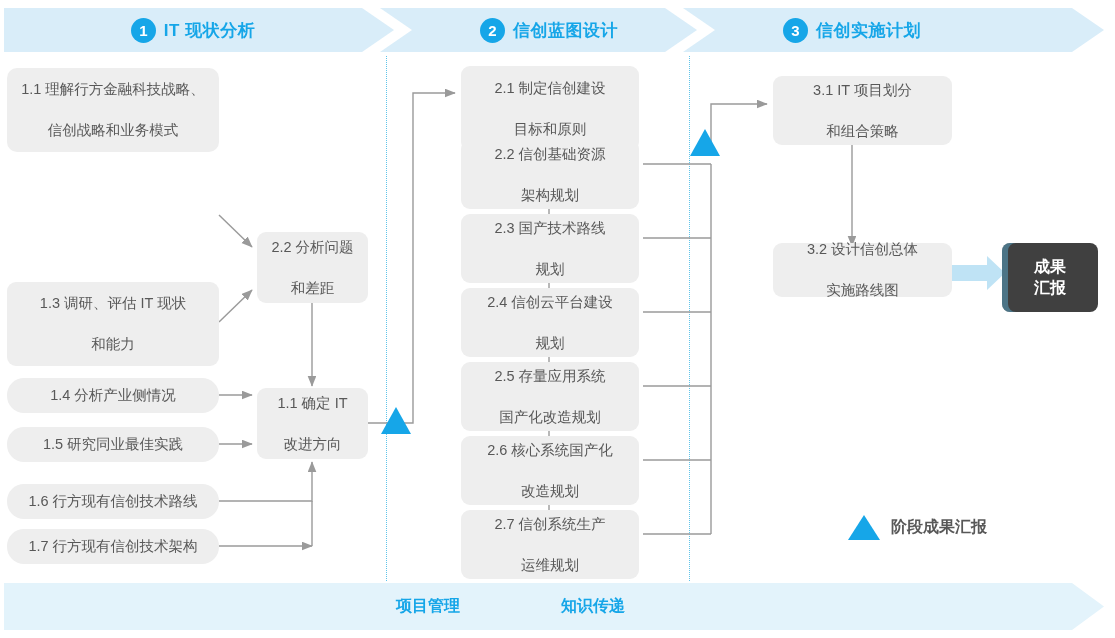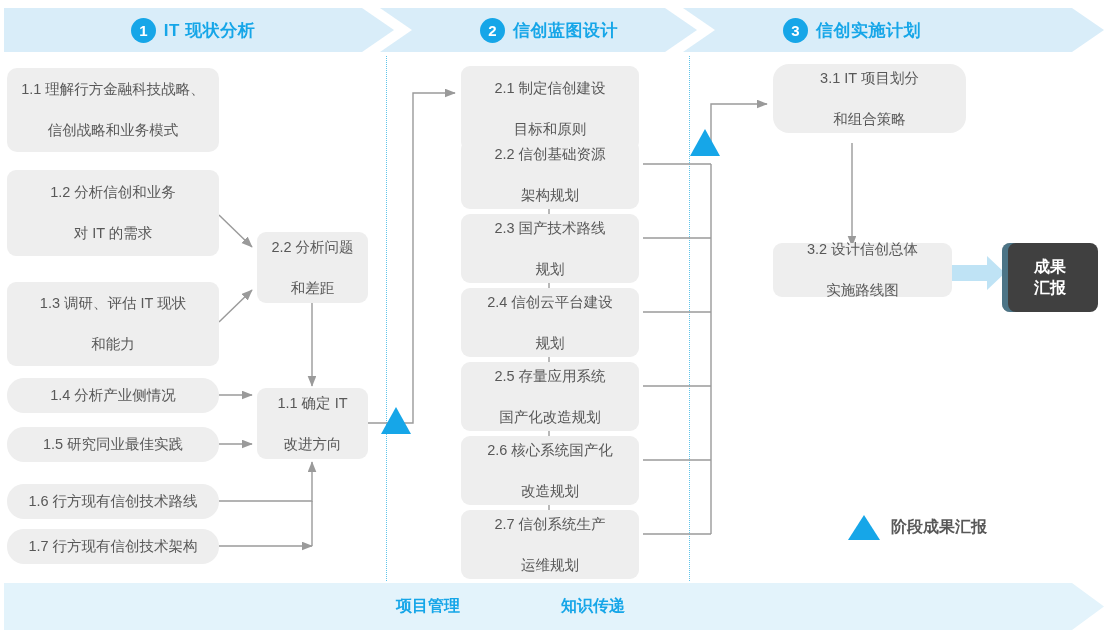--- a/index.html
+++ b/index.html
@@ -143,23 +143,20 @@
 
     <polygon points="396,407 381,434 411,434" fill="#16a6e8"></polygon>
     <polygon points="705,129 690,156 720,156" fill="#16a6e8"></polygon>
 
     <path d="M946,265 L987,265 L987,256 L1005,273 L987,290 L987,281 L946,281 Z" fill="#bfe3f5"></path>
   </svg>
 
   <div class="node" style="left:7px;top:68px;width:212px;height:84px;border-radius:10px;">
     <span><span>1.1 理解行方金融科技战略、</span><br><span>信创战略和业务模式</span></span>
   </div>
-  <div class="node" style="left:7px;top:170px;width:212px;height:86px;">
-    <span><span>1.2 分析信创和业务</span><br><span>对 IT 的需求</span></span>
-  </div>
   <div class="node" style="left:7px;top:282px;width:212px;height:84px;">
     <span><span>1.3 调研、评估 IT 现状</span><br><span>和能力</span></span>
   </div>
   <div class="node pill" style="left:7px;top:378px;width:212px;height:35px;">
     <span>1.4 分析产业侧情况</span>
   </div>
   <div class="node pill" style="left:7px;top:427px;width:212px;height:35px;">
     <span>1.5 研究同业最佳实践</span>
   </div>
   <div class="node pill" style="left:7px;top:484px;width:212px;height:35px;">
@@ -190,21 +187,21 @@
   <div class="node" style="left:461px;top:362px;width:178px;height:69px;">
     <span><span>2.5 存量应用系统</span><br><span>国产化改造规划</span></span>
   </div>
   <div class="node" style="left:461px;top:436px;width:178px;height:69px;">
     <span><span>2.6 核心系统国产化</span><br><span>改造规划</span></span>
   </div>
   <div class="node" style="left:461px;top:510px;width:178px;height:69px;">
     <span><span>2.7 信创系统生产</span><br><span>运维规划</span></span>
   </div>
 
-  <div class="node" style="left:773px;top:64px;width:193px;height:69px;border-radius:16px;">
+  <div class="node" style="left:773px;top:76px;width:179px;height:69px;">
     <span><span>3.1 IT 项目划分</span><br><span>和组合策略</span></span>
   </div>
   <div class="node" style="left:773px;top:243px;width:179px;height:54px;">
     <span><span>3.2 设计信创总体</span><br><span>实施路线图</span></span>
   </div>
 
   <div class="badge" style="left:1002px;top:243px;width:96px;height:69px;">
     <span><span>成果</span><br><span>汇报</span></span>
   </div>
 

